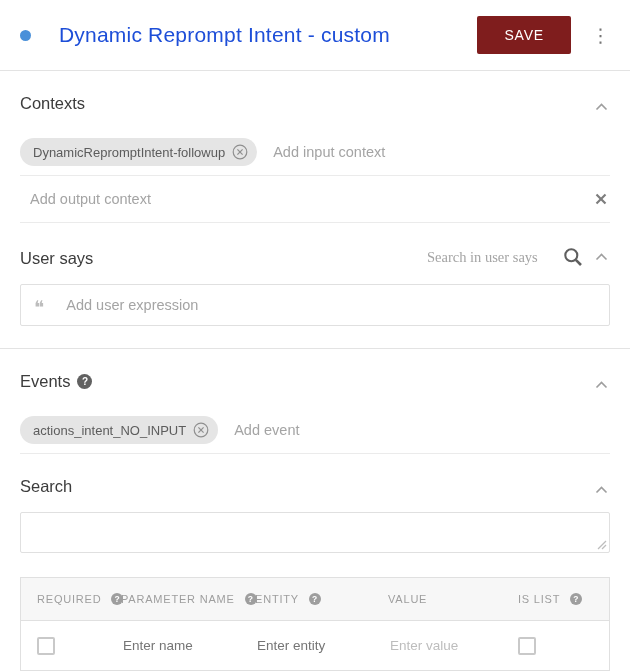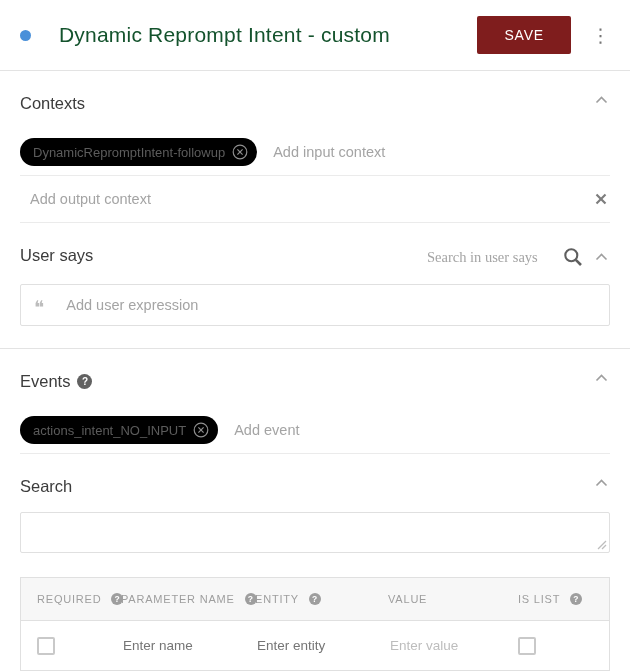--- a/index.html
+++ b/index.html
@@ -23,21 +23,21 @@
   .intent-dot {
     width: 11px; height: 11px; border-radius: 50%;
     background: #4a90d9;
     margin-right: 28px;
     flex: 0 0 auto;
   }
   .page-title {
     flex: 1;
     font-size: 21px;
     font-weight: 500;
-    color: #14532d;
+    color: #1d4ed8;
     margin: 0;
     letter-spacing: .2px;
     white-space: nowrap;
     overflow: hidden;
   }
   .save-btn {
     background: #7f1d1d;
     color: #fff;
     border: none;
     font-family: "Liberation Sans", sans-serif;
@@ -55,21 +55,21 @@
     cursor: pointer;
     padding: 4px 4px;
     user-select: none;
   }
   .kebab::after { content: "\22EE"; }
 
   
   section { padding: 0 20px; }
   .section-header {
     display: flex;
-    align-items: flex-start;
+    align-items: flex-end;
     justify-content: space-between;
     padding: 23px 0 16px 0;
   }
   .section-title-wrap { display: flex; align-items: center; gap: 7px; }
   .section-title {
     font-size: 16.5px;
     font-weight: 400;
     color: #3c3c3c;
   }
   .chevron-up { cursor: pointer; display: inline-flex; padding: 2px; }
@@ -98,21 +98,21 @@
   .field-row {
     display: flex;
     align-items: center;
     min-height: 47px;
     border-bottom: 1px solid #ebebeb;
   }
   .chip {
     display: inline-flex;
     align-items: center;
     gap: 7px;
-    background: #000000;
+    background: #e5e5e5;
     border-radius: 16px;
     padding: 6px 9px 6px 13px;
     font-size: 13px;
     color: #5c5c5c;
     white-space: nowrap;
   }
   .chip-close { display: inline-flex; cursor: pointer; }
   .ghost-input {
     border: none;
     outline: none;

